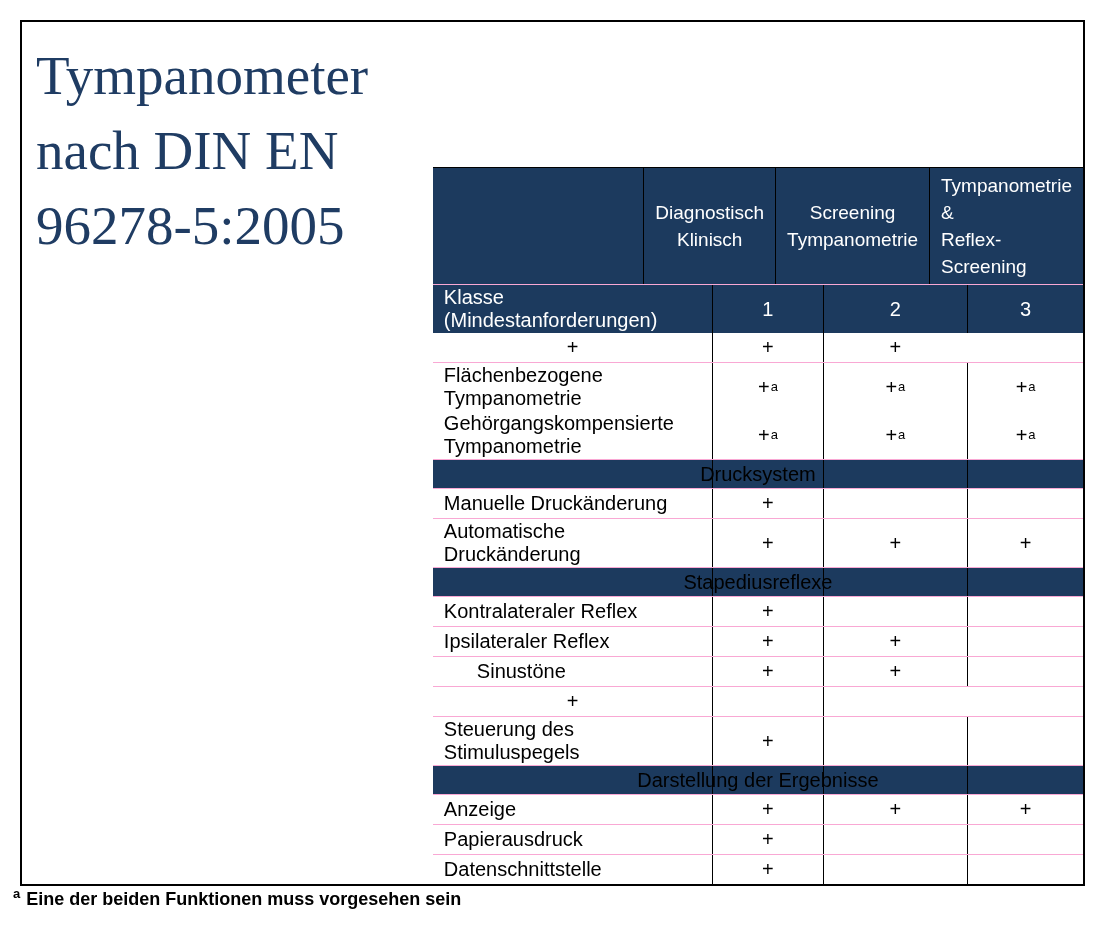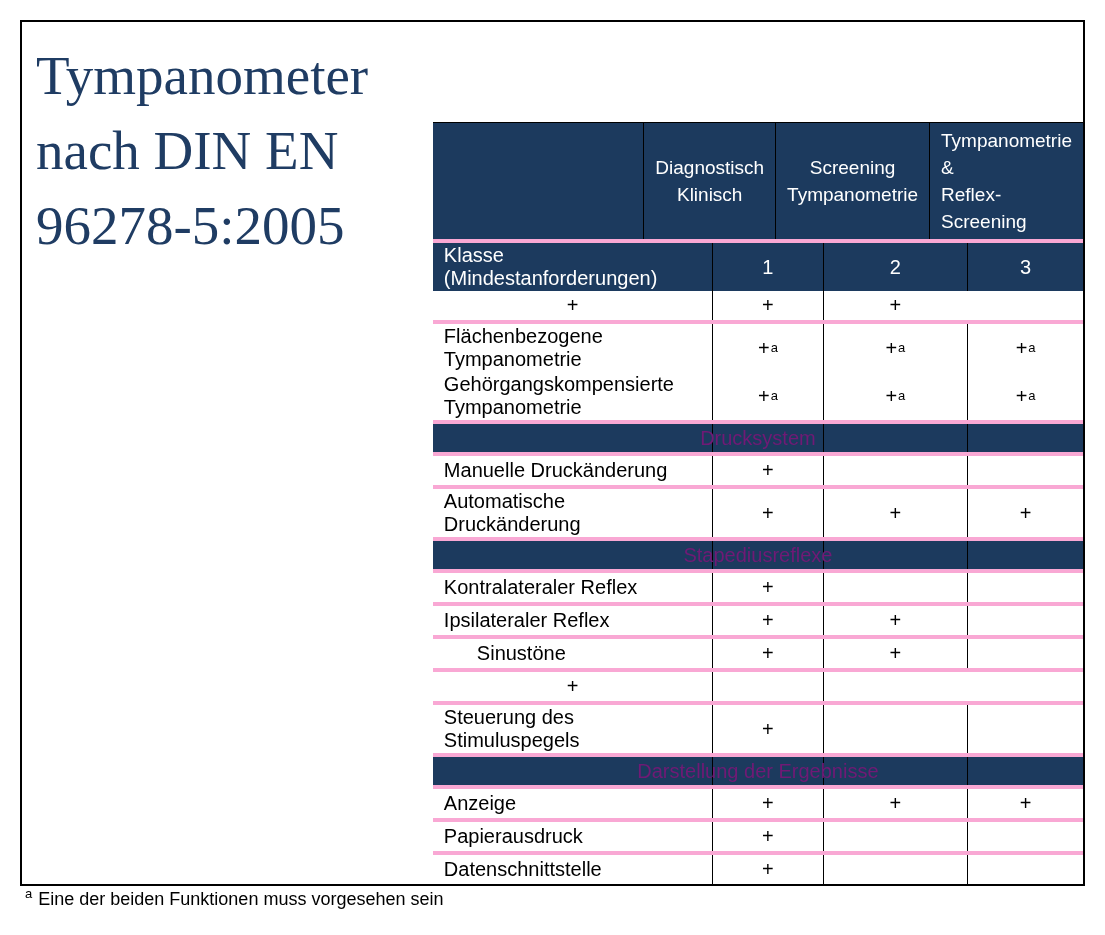--- a/index.html
+++ b/index.html
@@ -33,21 +33,21 @@
     font-weight: 400;
   }
   .table-wrap {
     margin-top: auto;
     border-top: 1px solid #000000;
     width: 100%;
   }
   .t-row {
     display: grid;
     grid-template-columns: 456fr 180fr 236fr 189fr;
-    border-top: 4px solid #f9a8d4;
+    border-top: 1px solid #f9a8d4;
     position: relative;
   }
   .t-row:first-child { border-top: none; }
   .t-row.merged { border-top: none; }
   .cell {
     padding: 1px 11px;
     font-size: 20px;
     min-height: 29px;
     display: flex;
     align-items: center;
@@ -65,37 +65,38 @@
     min-height: 60px;
     flex-direction: column;
   }
   .section-row .cell { min-height: 28px; }
   .section-label {
     position: absolute;
     left: 0; right: 0; top: 0; bottom: 0;
     display: flex;
     align-items: center;
     justify-content: center;
-    color: #701a75;
+    color: #000000;
     font-size: 20px;
     pointer-events: none;
   }
   .cell.indent { padding-left: 44px; }
   .cell sup, .footnote sup {
     font-size: 13px;
     line-height: 0;
     vertical-align: super;
     margin-left: 1px;
   }
   .footnote {
     position: absolute;
-    left: 24px;
+    left: 12px;
     top: 889px;
     font-size: 18px;
     color: #000000;
+    font-weight: bold;
   }
   .footnote .fn-text { margin-left: 6px; }
 </style>
 </head>
 <body>
 
 <div class="page-box">
   <div class="title-block">
     <div>Tympanometer</div>
     <div>nach DIN EN 96278-5:2005</div>

